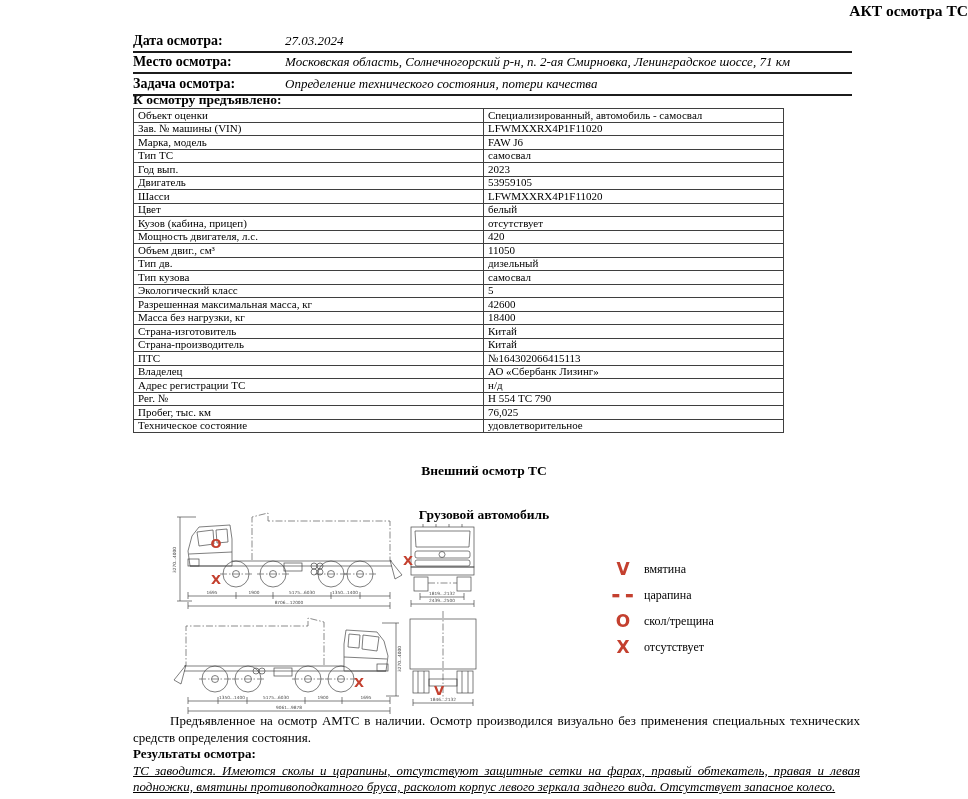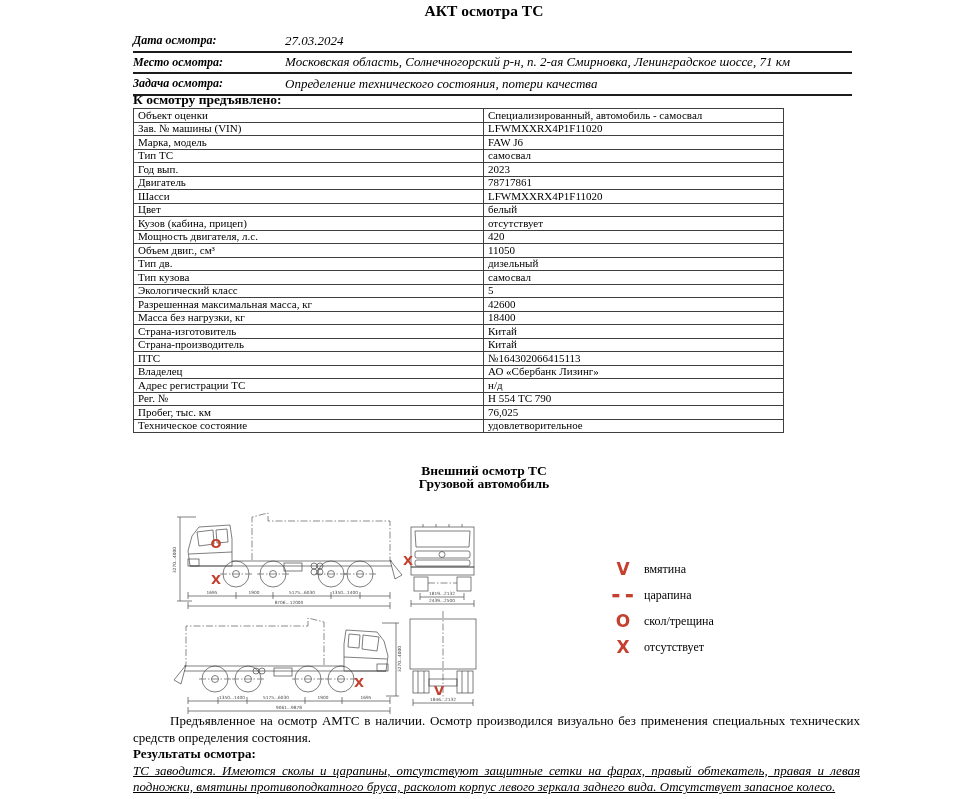--- a/index.html
+++ b/index.html
@@ -1,38 +1,38 @@
 <!DOCTYPE html>
 <html style="--mark: #c4402f;"><head>
 <meta charset="utf-8">
 <style>
   html,body{margin:0;padding:0;background:#ffffff;}
   body{width:968px;height:799px;position:relative;overflow:hidden;
        font-family:"Liberation Serif", serif;color:#000;}
 
-  .doc-title{position:absolute;top:2px;left:0;width:968px;text-align:center;
+  .doc-title{position:absolute;top:2px;left:0;width:968px;text-align:right;
              font-weight:bold;font-size:15.5px;}
 
   
   .info{position:absolute;left:133px;top:31px;width:719px;}
   .info-row{display:flex;height:19.5px;border-bottom:2px solid #1c1c1c;align-items:center;}
-  .info-label{width:152px;font-weight:bold;font-size:12px;flex:none;font-style:italic;}
+  .info-label{width:152px;font-weight:bold;font-size:14px;flex:none;}
   .info-value{font-style:italic;font-size:13px;white-space:nowrap;text-align:right;}
 
   .sect-h{position:absolute;left:133px;top:92px;font-weight:bold;font-size:13.5px;}
 
   
   table.spec{position:absolute;left:133px;top:108px;width:651px;border-collapse:collapse;
              table-layout:fixed;}
   .spec td{border:1px solid #3f3f3f;font-size:11px;padding:0 4px;height:12.5px;
            line-height:11.5px;overflow:hidden;white-space:nowrap;}
   .spec td.k{width:341px;}
 
   .center-h{position:absolute;left:0;width:968px;text-align:center;font-weight:bold;font-size:13.5px;}
-  .h-ext{top:463px;} .h-truck{top:476px;}
+  .h-ext{top:463px;} .h-truck{top:507px;}
 
   
   svg.diagram{position:absolute;left:168px;top:503px;}
   .ln{stroke:#474747;stroke-width:0.7;fill:none;}
   .dd{stroke:#5a5a5a;stroke-width:0.7;fill:none;stroke-dasharray:7 2 1.5 2;}
   .dim{font-family:"DejaVu Sans",sans-serif;font-size:4.3px;fill:#4a4a4a;text-anchor:middle;}
   .mark{font-family:"DejaVu Sans",sans-serif;font-weight:bold;font-size:13px;
         fill:var(--mark,#c4402f);text-anchor:middle;}
 
   
@@ -90,21 +90,21 @@
       <tr>
       <td class="k">Тип ТС</td>
       <td class="v">самосвал</td>
     </tr>
       <tr>
       <td class="k">Год вып.</td>
       <td class="v">2023</td>
     </tr>
       <tr>
       <td class="k">Двигатель</td>
-      <td class="v">78717861</td>
+      <td class="v">53959105</td>
     </tr>
       <tr>
       <td class="k">Шасси</td>
       <td class="v">LFWMXXRX4P1F11020</td>
     </tr>
       <tr>
       <td class="k">Цвет</td>
       <td class="v">белый</td>
     </tr>
       <tr>

